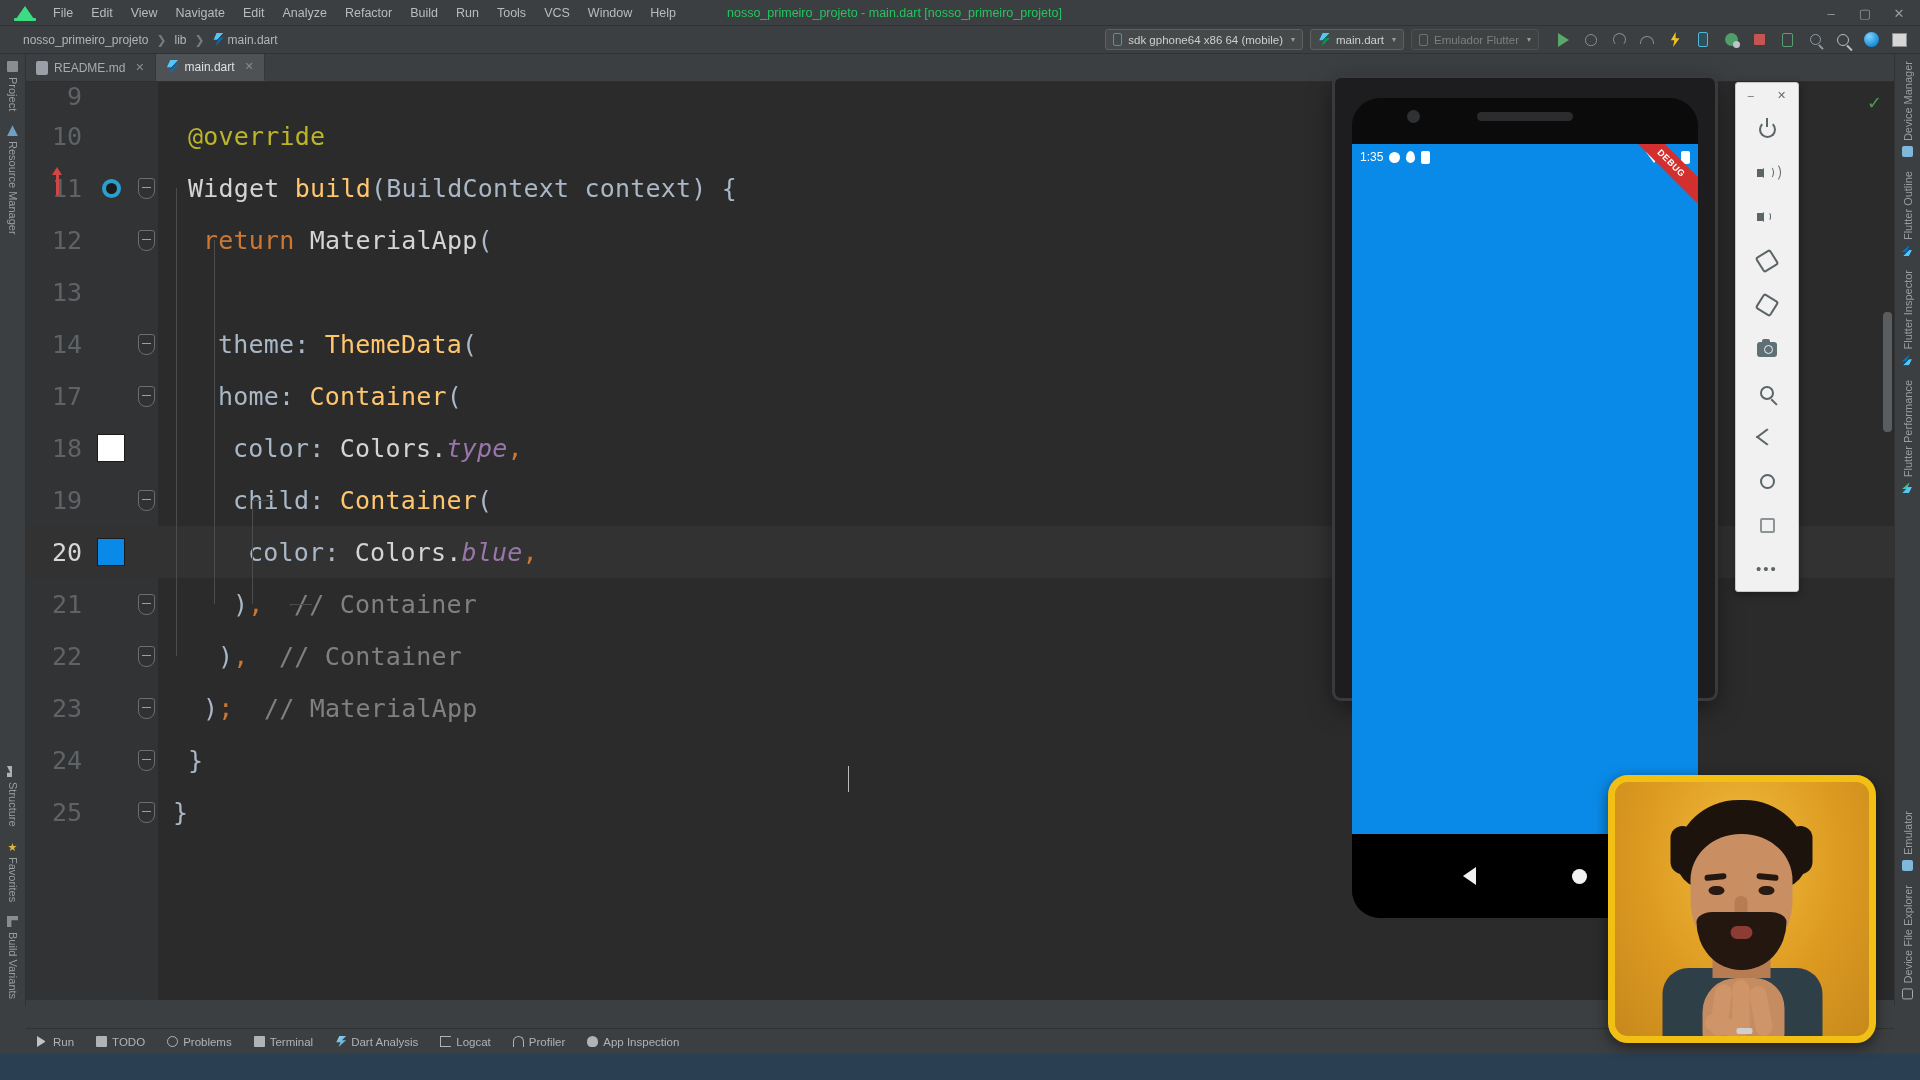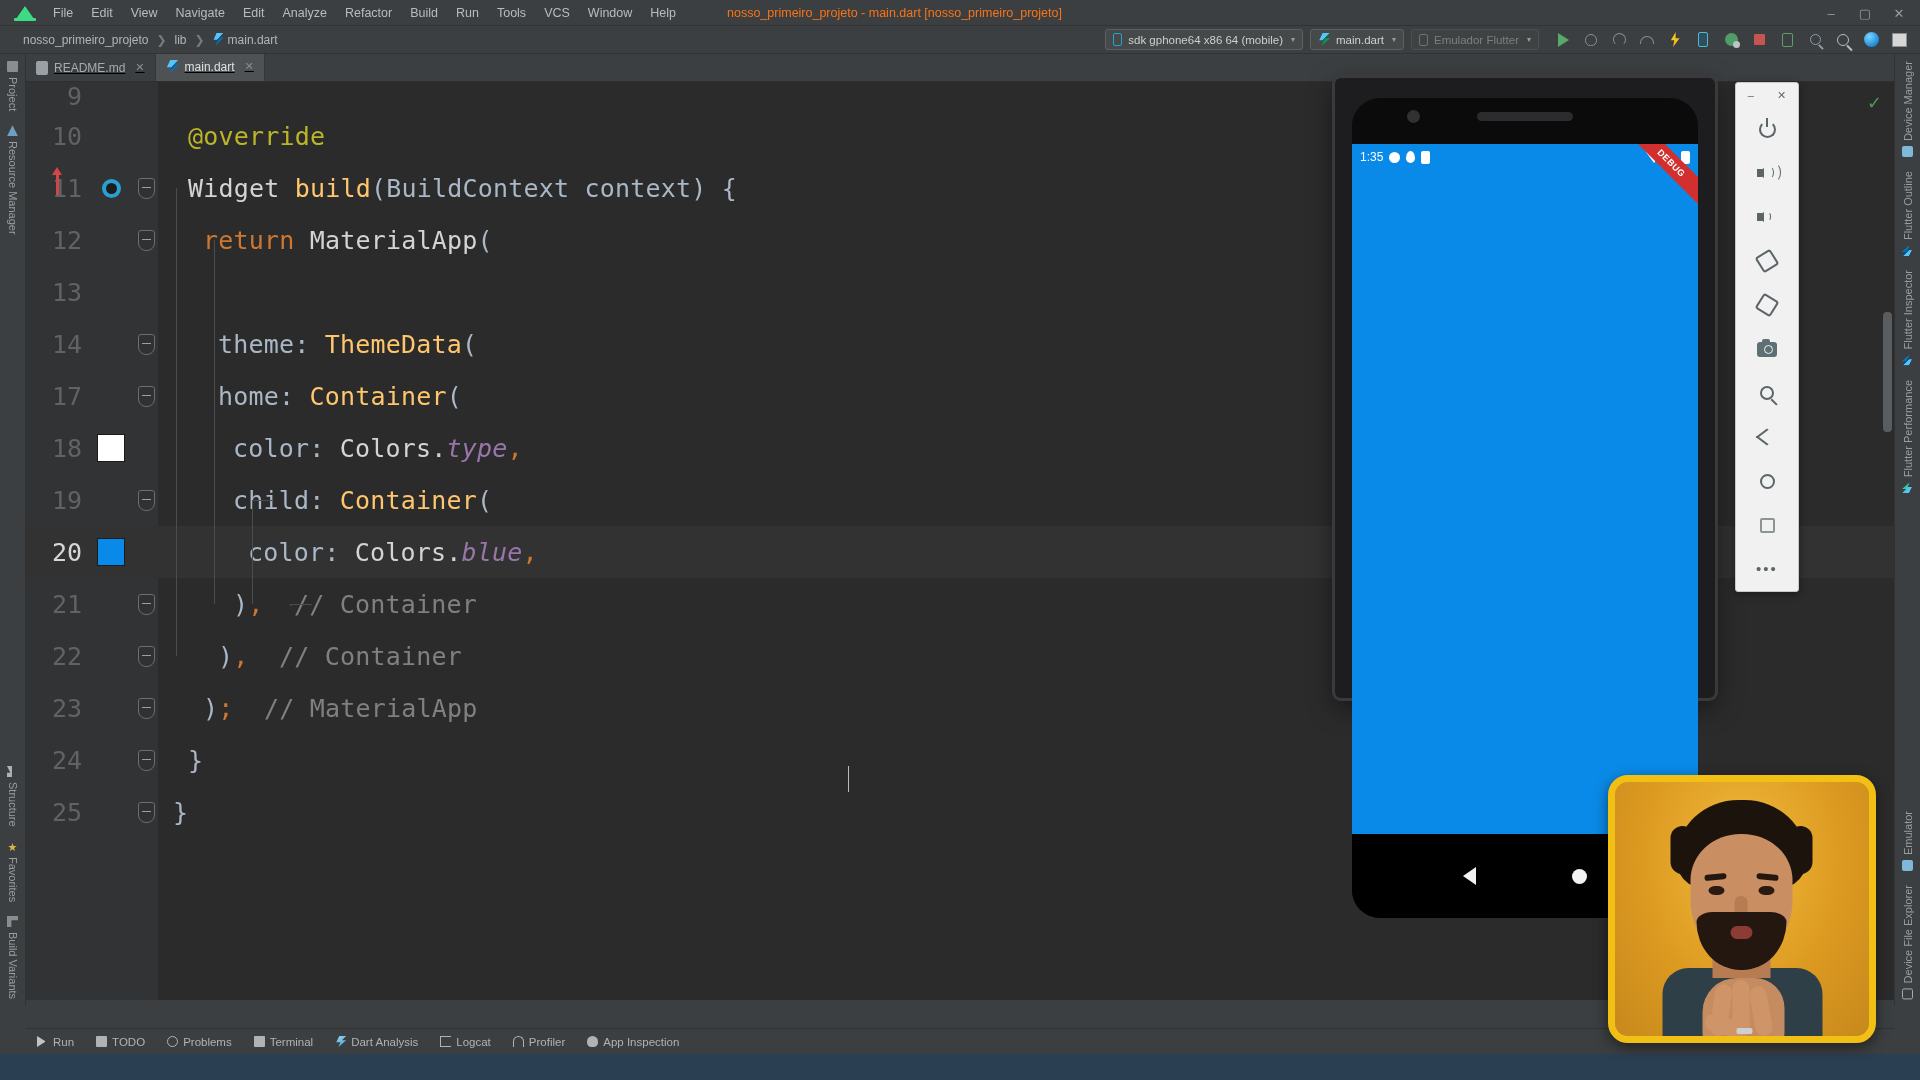--- a/index.html
+++ b/index.html
@@ -30,21 +30,21 @@
   }
   .as-logo .bar {
     position: absolute; left: 0px; bottom: 1px; width: 22px; height: 3px;
     background: #3ddc84; border-radius: 1px;
   }
   .menu-item {
     font-size: 12.5px; color: #bbbbbb; padding: 3px 9px; cursor: default;
     white-space: nowrap;
   }
   .win-title {
-    margin-left: 42px; font-size: 12.5px; color: #f97316; white-space: nowrap;
+    margin-left: 42px; font-size: 12.5px; color: #22c55e; white-space: nowrap;
   }
   .win-btns { position: absolute; right: 4px; top: 0; display: flex; align-items: center; height: 26px; }
   .win-btn { width: 34px; height: 26px; display: flex; align-items: center; justify-content: center; color: #9a9a9a; font-size: 13px; }
 
   
   .navbar {
     position: absolute; top: 26px; left: 0; width: 1920px; height: 28px;
     background: #3c3f41; display: flex; align-items: center;
     border-bottom: 1px solid #323232;
   }
@@ -124,21 +124,20 @@
     clip-path: polygon(38% 0,100% 0,62% 38%,100% 38%,30% 100%,48% 56%,10% 56%);
   }
   .vi-emu { background: #7fb8d8; border-radius: 2px; }
   .vi-dfe { border: 1.5px solid #a8abad; border-radius: 2px; }
 
   
   .tabsrow {
     position: absolute; top: 54px; left: 26px; width: 1868px; height: 28px;
     background: #3c3f41; display: flex; align-items: stretch;
     border-bottom: 1px solid #2d2f30;
-    text-decoration: underline;
   }
   .etab {
     display: flex; align-items: center; gap: 6px; padding: 0 10px;
     font-size: 12px; color: #a9abac; border-right: 1px solid #343638;
   }
   .etab.active { background: #4e5254; color: #e0e0e0; border-bottom: 2px solid #4e5254; }
   .etab .tclose { color: #8a8d8f; font-size: 11px; margin-left: 4px; }
   .ico-md {
     width: 12px; height: 14px; background: #9aa0a6; border-radius: 2px;
     display: inline-block;

